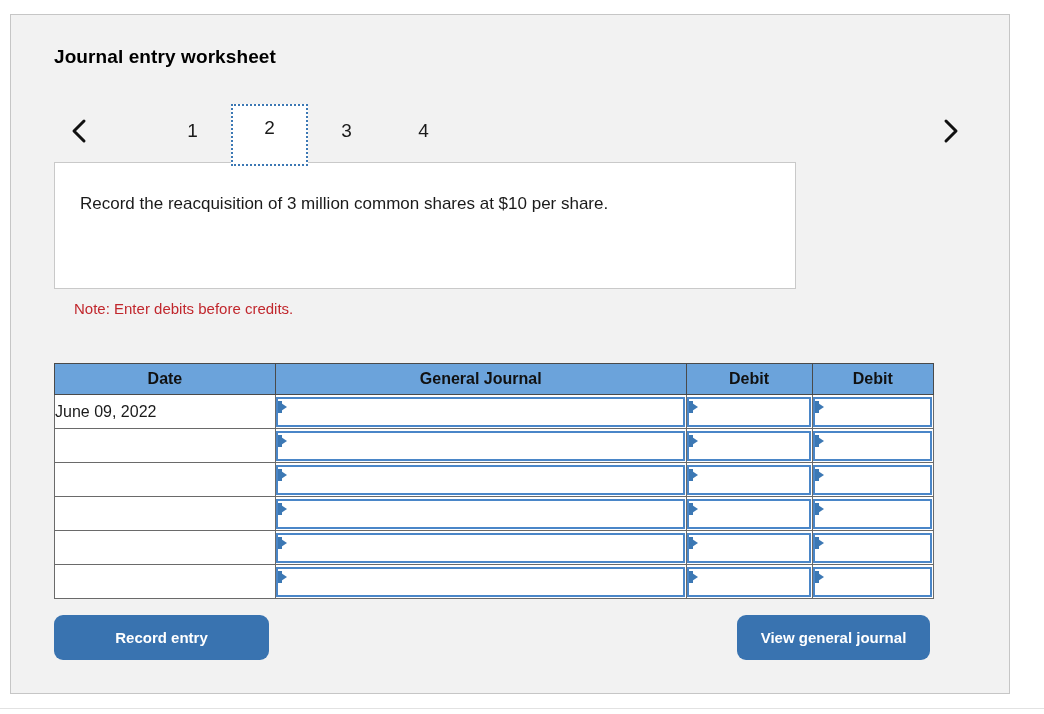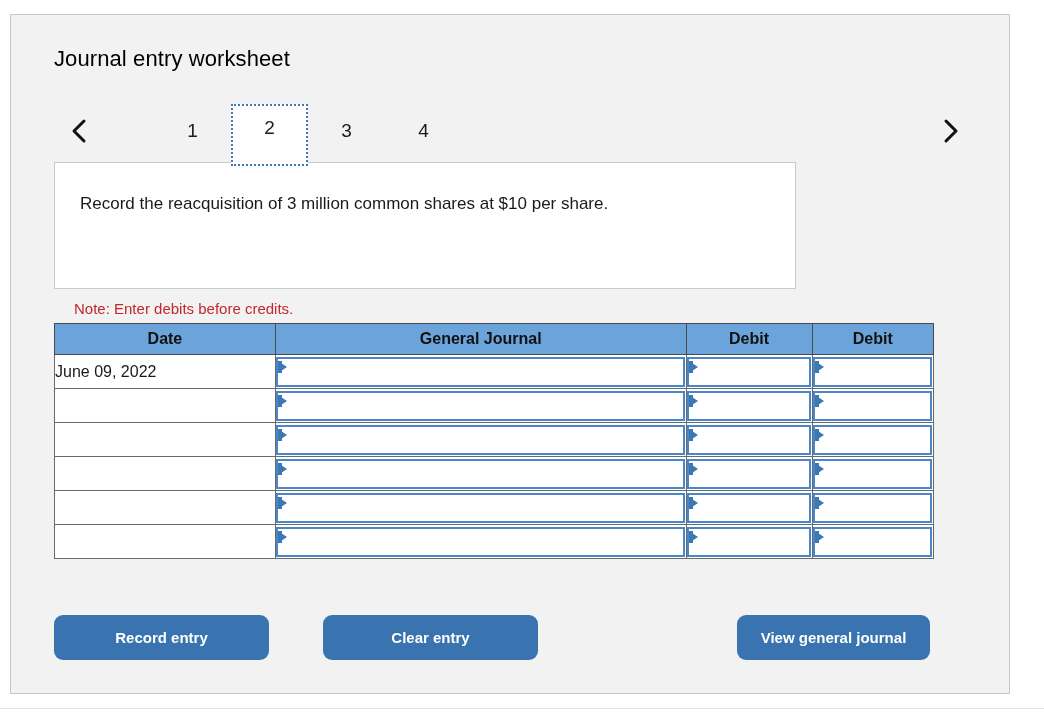--- a/index.html
+++ b/index.html
@@ -26,22 +26,22 @@
     background: #f2f2f2;
     border: 1px solid #c6c6c6;
     padding: 0;
   }
 
   
   .worksheet-title {
     position: absolute;
     left: 43px;
     top: 31px;
-    font-size: 22px;
-    font-weight: normal;
+    font-size: 19px;
+    font-weight: bold;
     color: #000000;
     letter-spacing: 0.1px;
     white-space: nowrap;
   }
 
   
   .tab-strip {
     position: absolute;
     left: 43px;
     top: 89px;
@@ -119,21 +119,21 @@
     top: 285px;
     font-size: 15px;
     color: #c1272d;
     margin-left: 20px;
   }
 
   
   .journal-table {
     position: absolute;
     left: 43px;
-    top: 308px;
+    top: 348px;
     width: 880px;
     border-collapse: collapse;
     table-layout: fixed;
   }
   .journal-table th {
     background: #6ba3db;
     border: 1px solid #4a4a4a;
     height: 31px;
     font-size: 16px;
     font-weight: bold;
@@ -376,18 +376,17 @@
         <td>
           <div class="cell-input-wrap">
             <span class="cell-marker"></span>
           </div>
         </td>
       </tr>
     </tbody>
   </table>
 
   <button class="btn btn-record">Record entry</button>
-  <button class="btn btn-clear">Clear entry</button>
   <button class="btn btn-view">View general journal</button>
 
 </div>
 
 <div class="page-rule"></div>
 
 </body></html>

